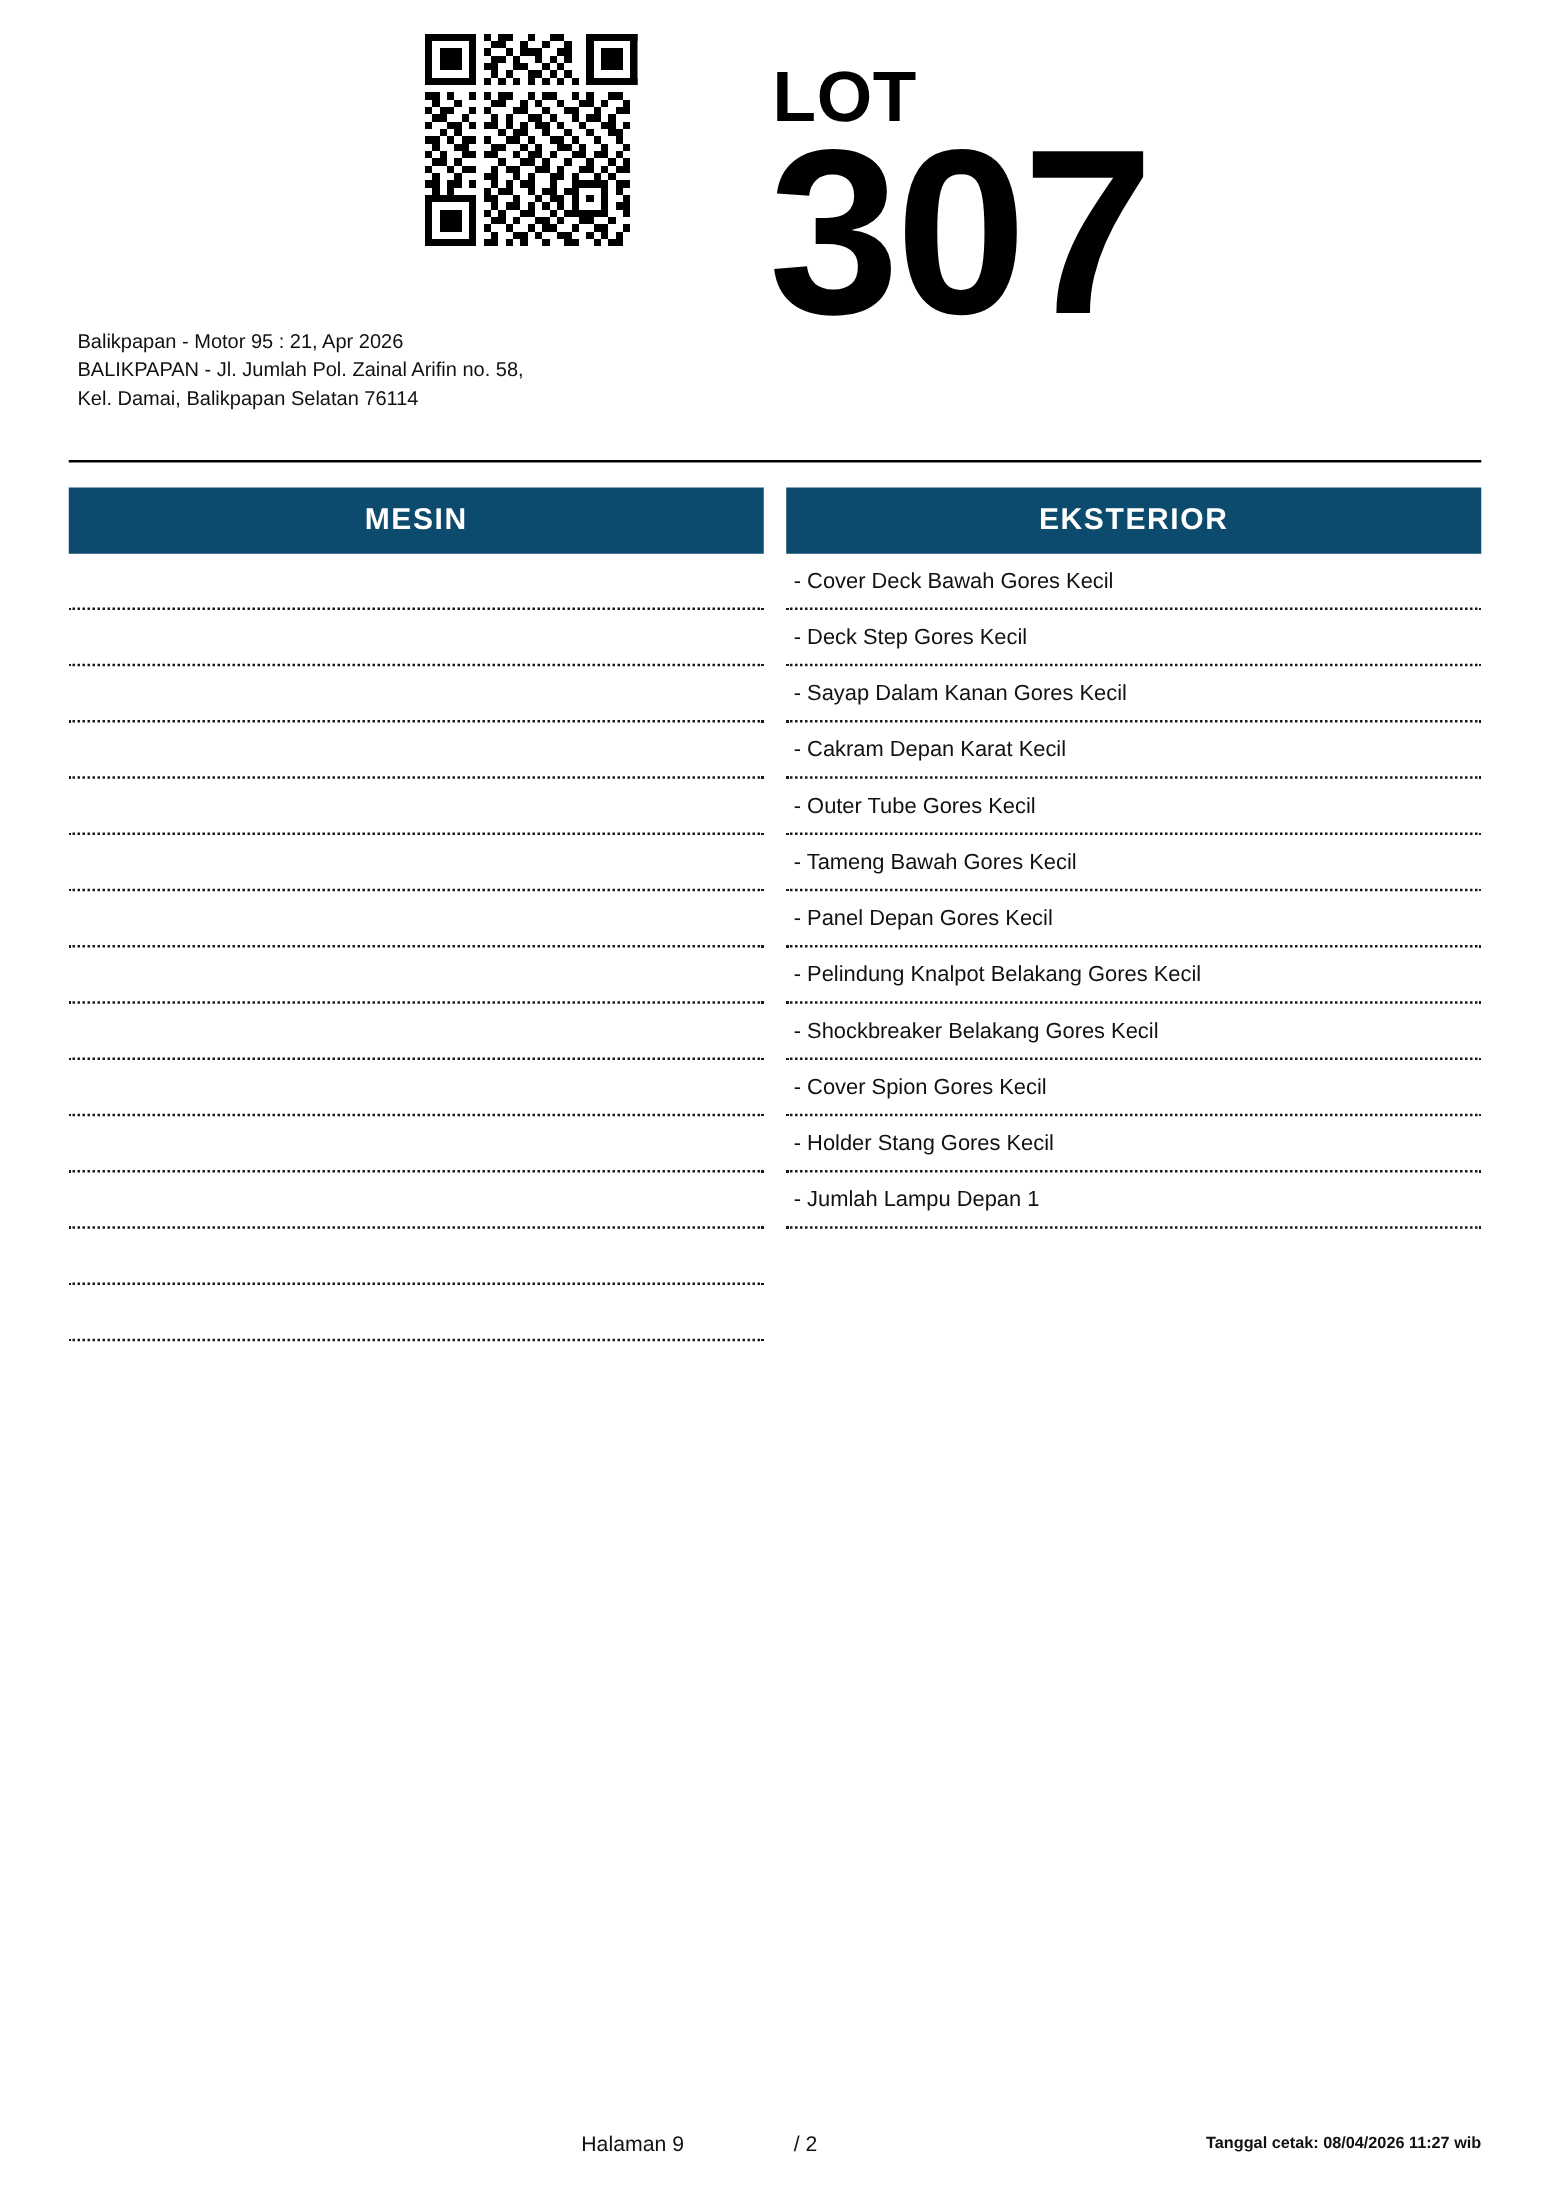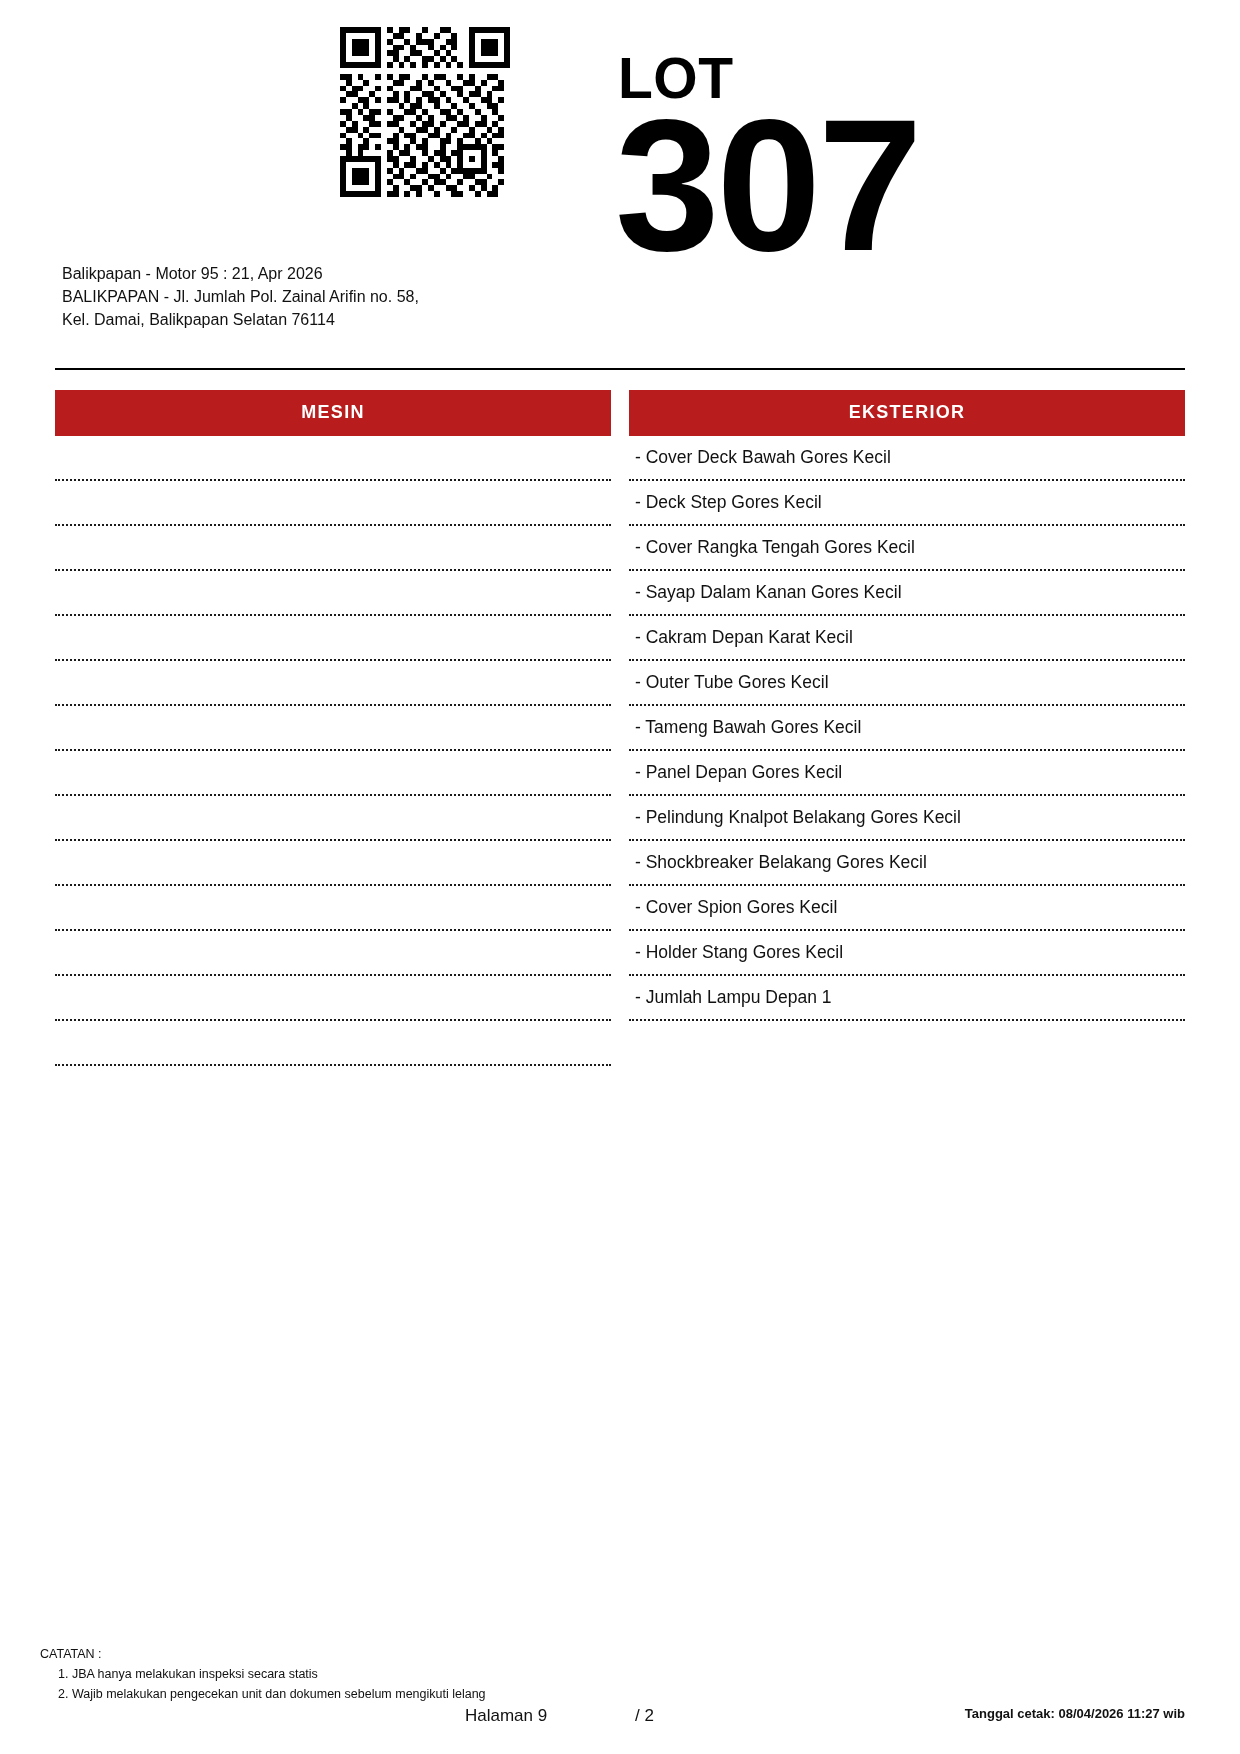--- a/index.html
+++ b/index.html
@@ -84,24 +84,24 @@
     left: 55px;
     top: 390px;
     width: 1130px;
     display: flex;
     gap: 18px;
   }
   .col {
     width: 556px;
   }
   .col-head {
-    background: #b91c1c;
+    background: #0c4a6e;
     color: #fff;
     text-align: center;
-    font-size: 18px;
+    font-size: 24px;
     font-weight: bold;
     letter-spacing: 1.3px;
     padding: 12px 0 13px 0;
   }
   .rows { margin-top: 0; }
   .row {
     font-size: 17.5px;
     color: #111;
     padding: 11px 4px 11px 6px;
     border-bottom: 2px dotted #1a1a1a;
@@ -439,43 +439,35 @@
         <div class="row empty">&nbsp;</div>
         <div class="row empty">&nbsp;</div>
       </div>
     </div>
 
     <div class="col">
       <div class="col-head">EKSTERIOR</div>
       <div class="rows">
         <div class="row">- Cover Deck Bawah Gores Kecil</div>
         <div class="row">- Deck Step Gores Kecil</div>
-        <div class="row">- Cover Rangka Tengah Gores Kecil</div>
         <div class="row">- Sayap Dalam Kanan Gores Kecil</div>
         <div class="row">- Cakram Depan Karat Kecil</div>
         <div class="row">- Outer Tube Gores Kecil</div>
         <div class="row">- Tameng Bawah Gores Kecil</div>
         <div class="row">- Panel Depan Gores Kecil</div>
         <div class="row">- Pelindung Knalpot Belakang Gores Kecil</div>
         <div class="row">- Shockbreaker Belakang Gores Kecil</div>
         <div class="row">- Cover Spion Gores Kecil</div>
         <div class="row">- Holder Stang Gores Kecil</div>
         <div class="row">- Jumlah Lampu Depan 1</div>
       </div>
     </div>
 
   </div>
 
-  <div class="notes">
-    <div class="title">CATATAN :</div>
-    <ol>
-      <li>1. JBA hanya melakukan inspeksi secara statis</li>
-      <li>2. Wajib melakukan pengecekan unit dan dokumen sebelum mengikuti lelang</li>
-    </ol>
-  </div>
 
   <div class="footline">
     <span class="pg-label">Halaman 9</span>
     <span class="pg-total">/ 2</span>
     <span class="print-date">Tanggal cetak: 08/04/2026 11:27 wib</span>
   </div>
 
 </div>
 
 </body></html>

